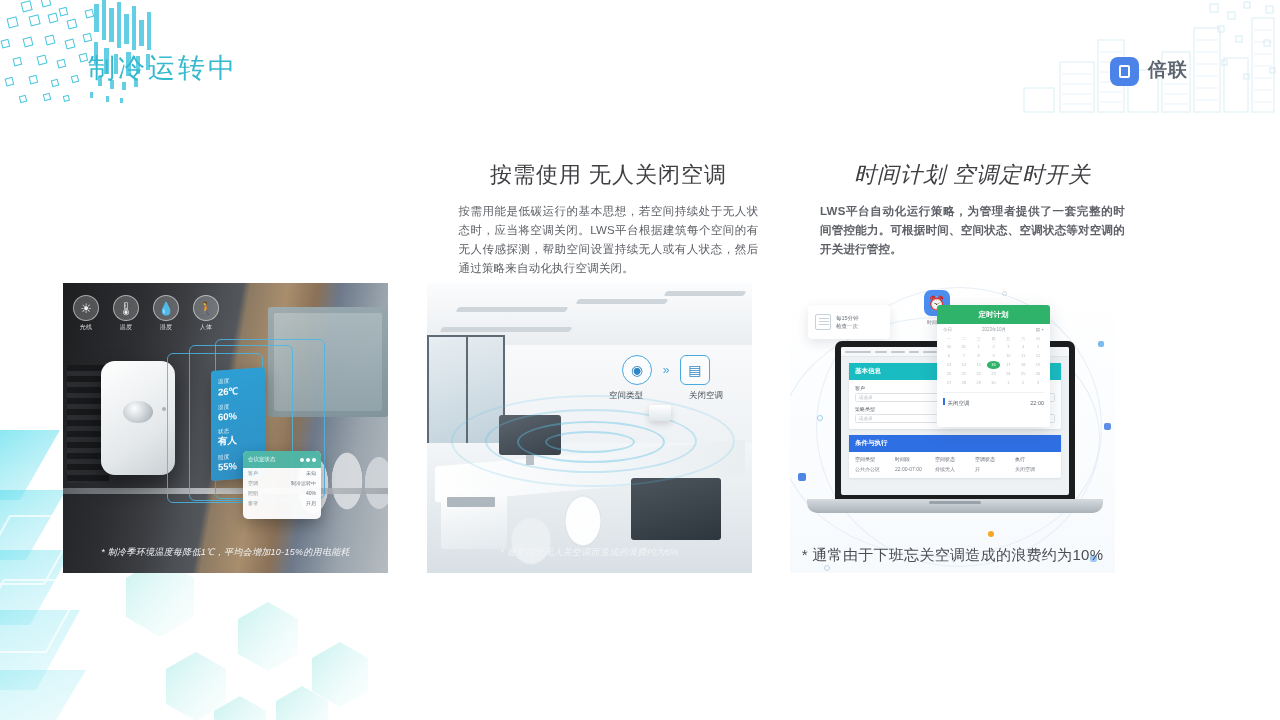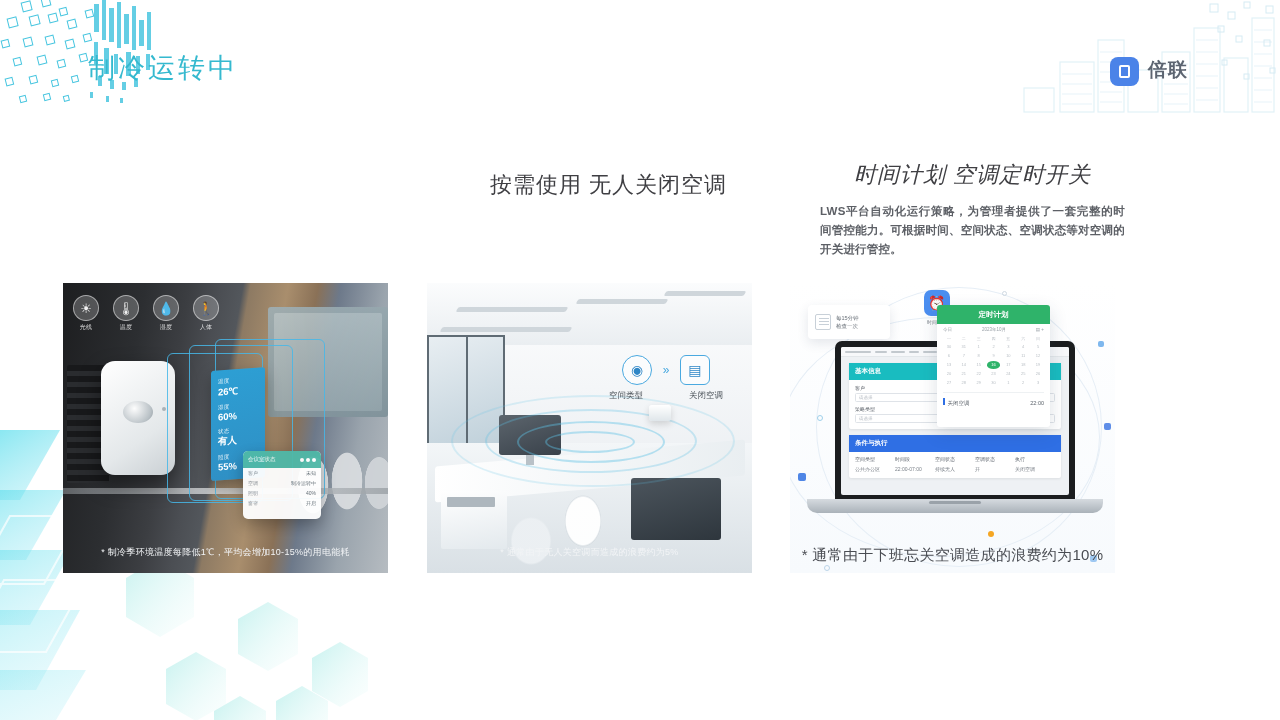--- a/index.html
+++ b/index.html
@@ -43,21 +43,21 @@
     font-size:19px; color:#5c6470; letter-spacing:1px; font-weight:700;
   }
 
   
   .columns {
     position:absolute; left:0; top:160px; width:1280px;
     display:flex; justify-content:flex-start;
   }
   .col { width:363px; }
   .col-1 { margin-left:63px; }
-  .col-2 { margin-left:1px;margin-top:10px; }
+  .col-2 { margin-left:1px; }
   .col-3 { margin-left:1px; }
 
   .col-title {
     font-size:22px; color:#3f3f43; font-weight:400;
     text-align:center; letter-spacing:1px; white-space:nowrap;
     margin-bottom:12px;
   }
   .col-1 .col-title, .col-2 .col-title { text-align:center; }
   .col-3 .col-title { text-align:center;font-style:italic; }
 
@@ -74,21 +74,21 @@
     overflow:hidden; background:#dfe3e6;
   }
   #photo-1 { left:63px;  top:283px; }
   #photo-2 { left:427px; top:283px; }
   #photo-3 { left:790px; top:283px; background:#fbfcfe; }
 
   .photo-caption {
     position:absolute; left:0; right:0; bottom:14px;
     text-align:center; font-size:9px; letter-spacing:.3px;
   }
-  #photo-1 .photo-caption, #photo-2 .photo-caption { color:#f2f4f6; }
+  #photo-1 .photo-caption, #photo-2 .photo-caption { color:#f2f4f6;font-style:italic; }
   #photo-3 .photo-caption { color:#4a4d53; font-size:15px; bottom:8px; }
 
   
   .p1-bg { position:absolute; inset:0;
     background:
       linear-gradient(100deg,#1d1e20 0%,#2c2e31 22%,#3c3e42 34%,#4b4e53 42%,#53575c 48%,
                       #8d7a63 50%,#a98e6d 60%,#8a7157 68%,#6d798a 74%,#9aa4ad 86%,#b6bcc1 100%);
   }
   .p1-screen { position:absolute; left:205px; top:24px; width:120px; height:110px;
     background:linear-gradient(160deg,#9fb0b6,#7e9199); border-radius:3px; opacity:.9; }
@@ -404,20 +404,21 @@
   <span class="brand-name">倍联</span>
 </div>
 
 <div class="columns">
 
   <div class="col col-1">
   </div>
 
   <div class="col col-2">
     <div class="col-title">按需使用  无人关闭空调</div>
+    <div class="col-body">按需用能是低碳运行的基本思想，若空间持续处于无人状态时，应当将空调关闭。LWS平台根据建筑每个空间的有无人传感探测，帮助空间设置持续无人或有人状态，然后通过策略来自动化执行空调关闭。</div>
   </div>
 
   <div class="col col-3">
     <div class="col-title">时间计划  空调定时开关</div>
     <div class="col-body">LWS平台自动化运行策略，为管理者提供了一套完整的时间管控能力。可根据时间、空间状态、空调状态等对空调的开关进行管控。</div>
   </div>
 
 </div>
 
 <div class="photo" id="photo-1">

